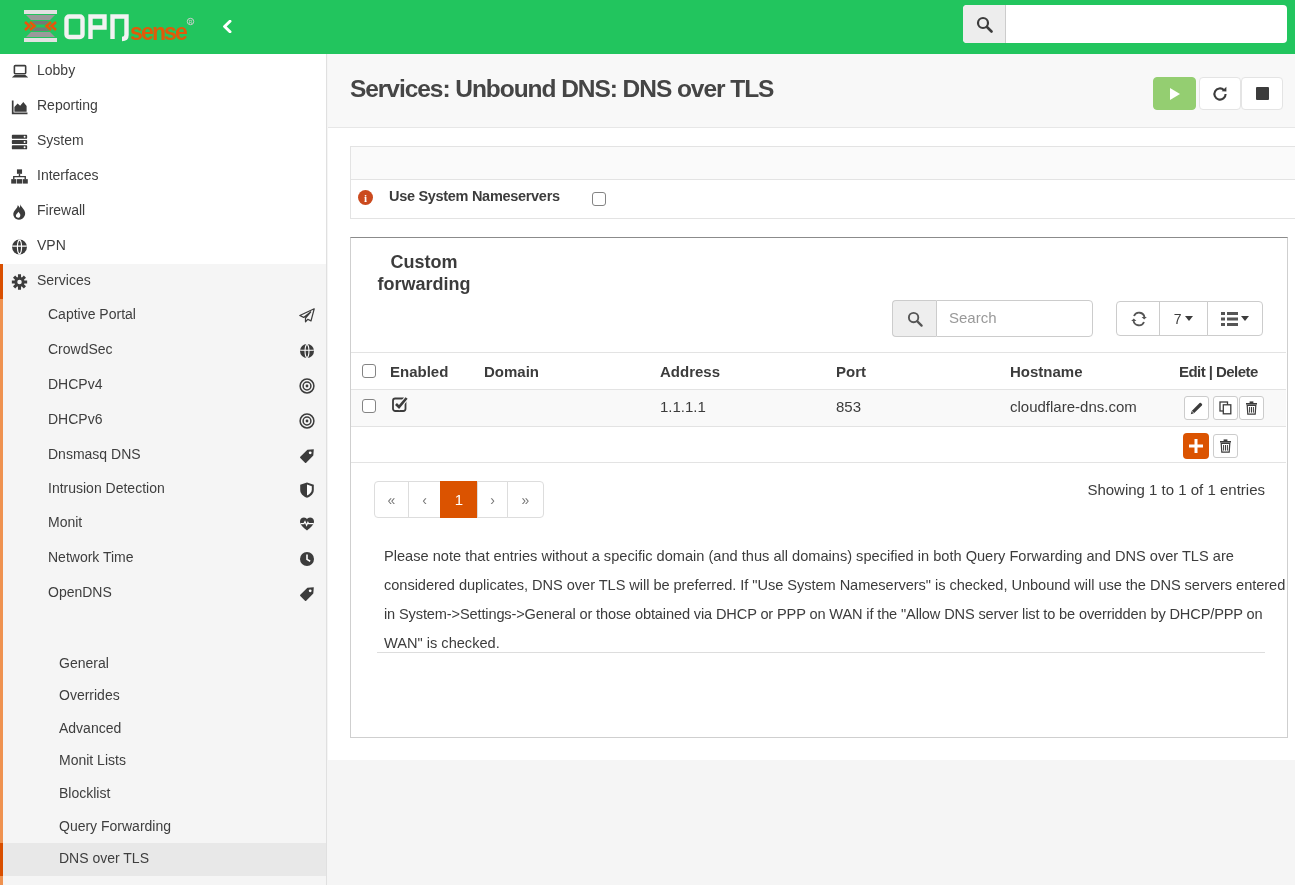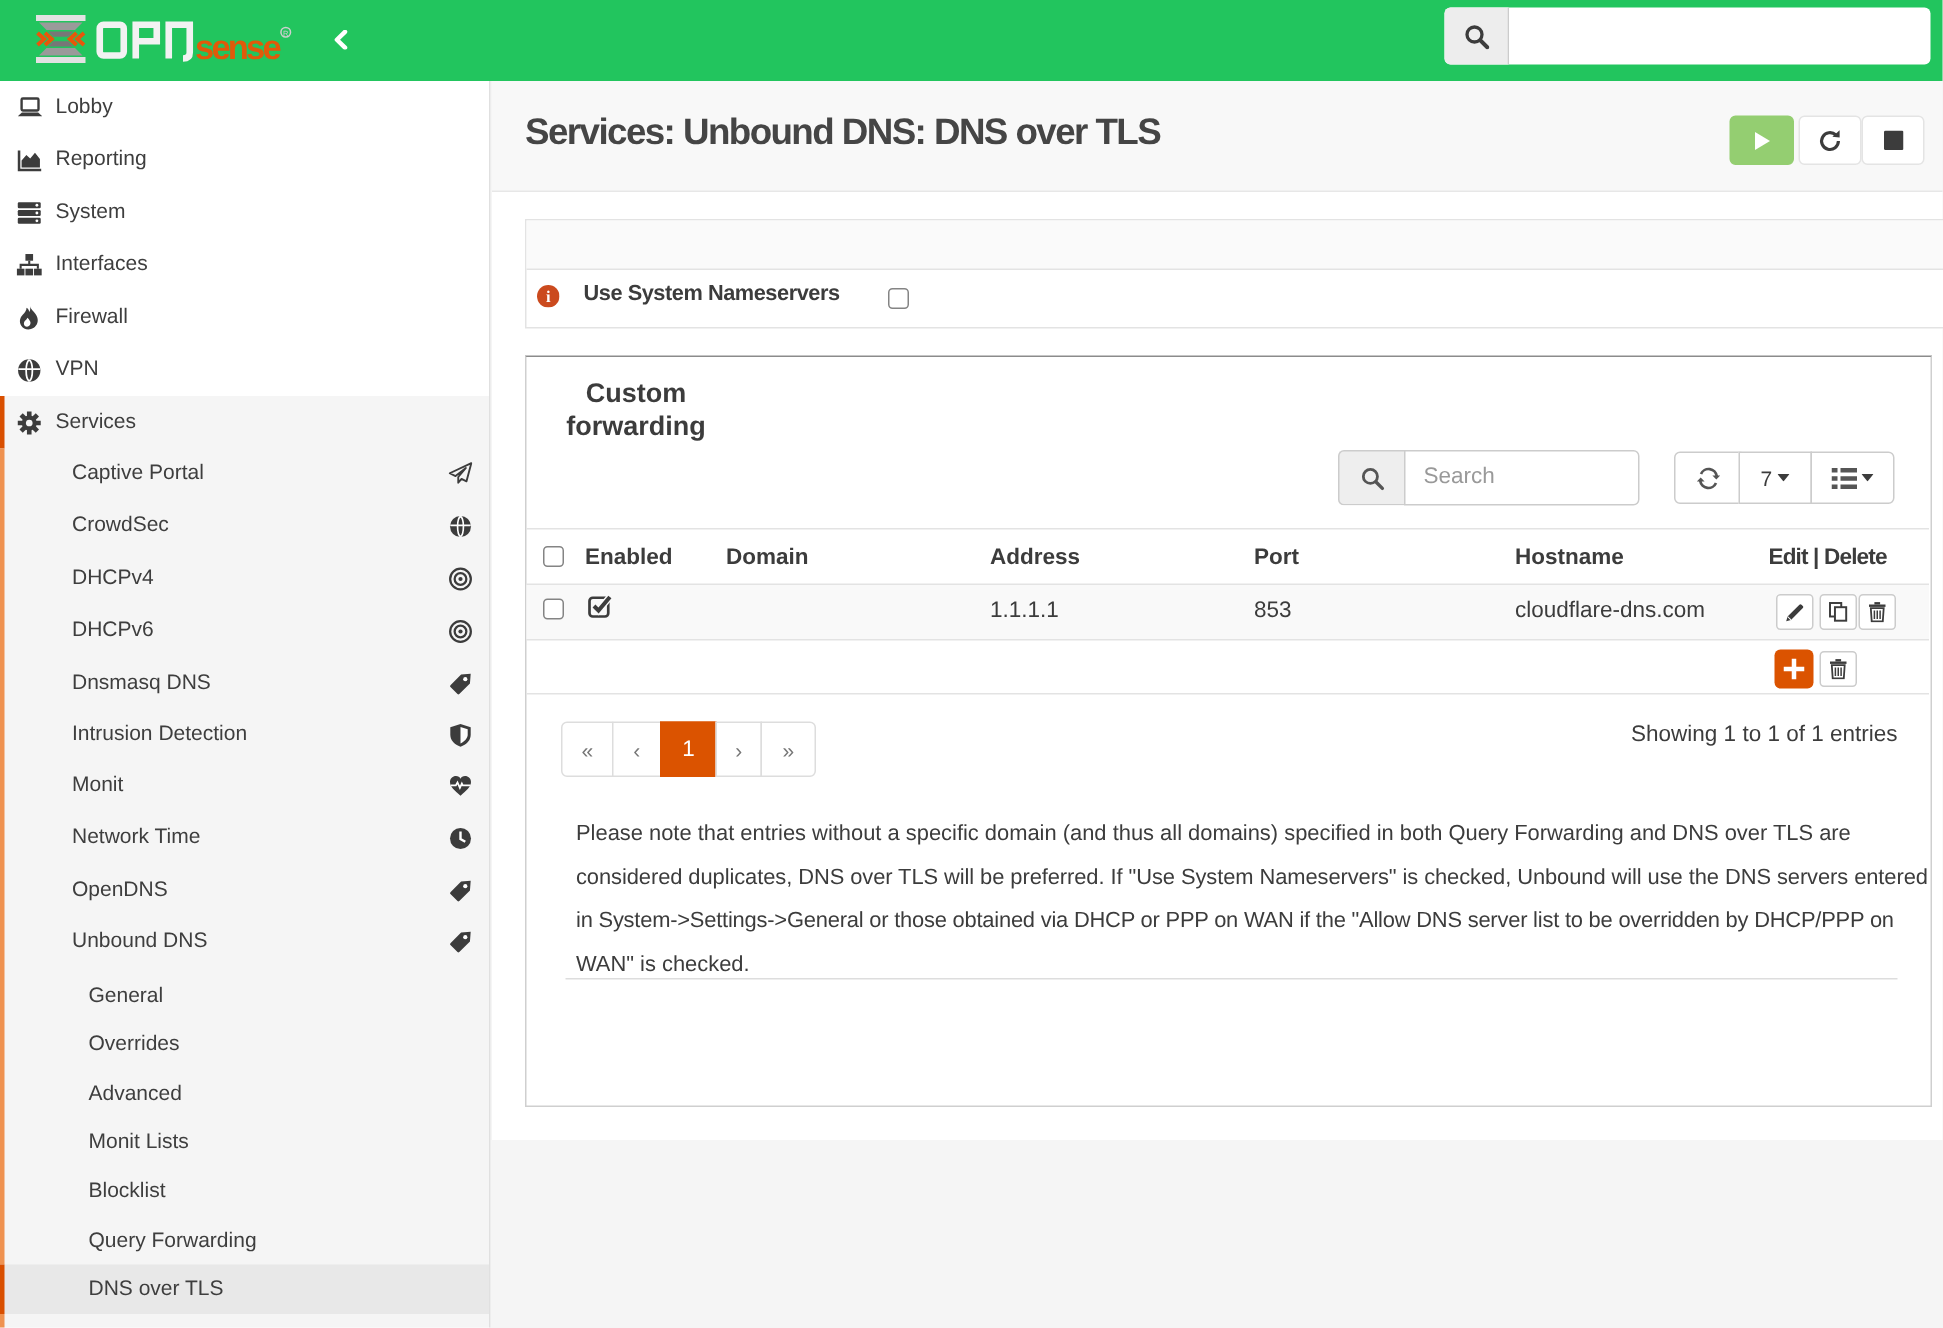--- a/index.html
+++ b/index.html
@@ -246,27 +246,20 @@
         <path d="M8 3.4 V8.4 L11.2 10.2" stroke="#fff" stroke-width="1.6" fill="none"></path>
       </svg>
     </div>
   <div class="mi l2" style="top:522px">
       <span class="txt">OpenDNS</span>
       <svg class="ric" viewBox="0 0 16 16">
         <path d="M14.8 1.2 L8.4 1.7 L1.3 8.8 Q0.7 9.4 1.3 10 L6 14.7 Q6.6 15.3 7.2 14.7 L14.3 7.6 Z" fill="#3c3c3c"></path>
         <circle cx="11.2" cy="4.8" r="1.4" fill="#fff"></circle>
       </svg>
     </div>
-  <div class="mi l2" style="top:556px">
-      <span class="txt">Unbound DNS</span>
-      <svg class="ric" viewBox="0 0 16 16">
-        <path d="M14.8 1.2 L8.4 1.7 L1.3 8.8 Q0.7 9.4 1.3 10 L6 14.7 Q6.6 15.3 7.2 14.7 L14.3 7.6 Z" fill="#3c3c3c"></path>
-        <circle cx="11.2" cy="4.8" r="1.4" fill="#fff"></circle>
-      </svg>
-    </div>
   <div class="mi l3" style="top:594px">
       <span class="txt">General</span>
     </div>
   <div class="mi l3" style="top:626px">
       <span class="txt">Overrides</span>
     </div>
   <div class="mi l3" style="top:659px">
       <span class="txt">Advanced</span>
     </div>
   <div class="mi l3" style="top:691px">

